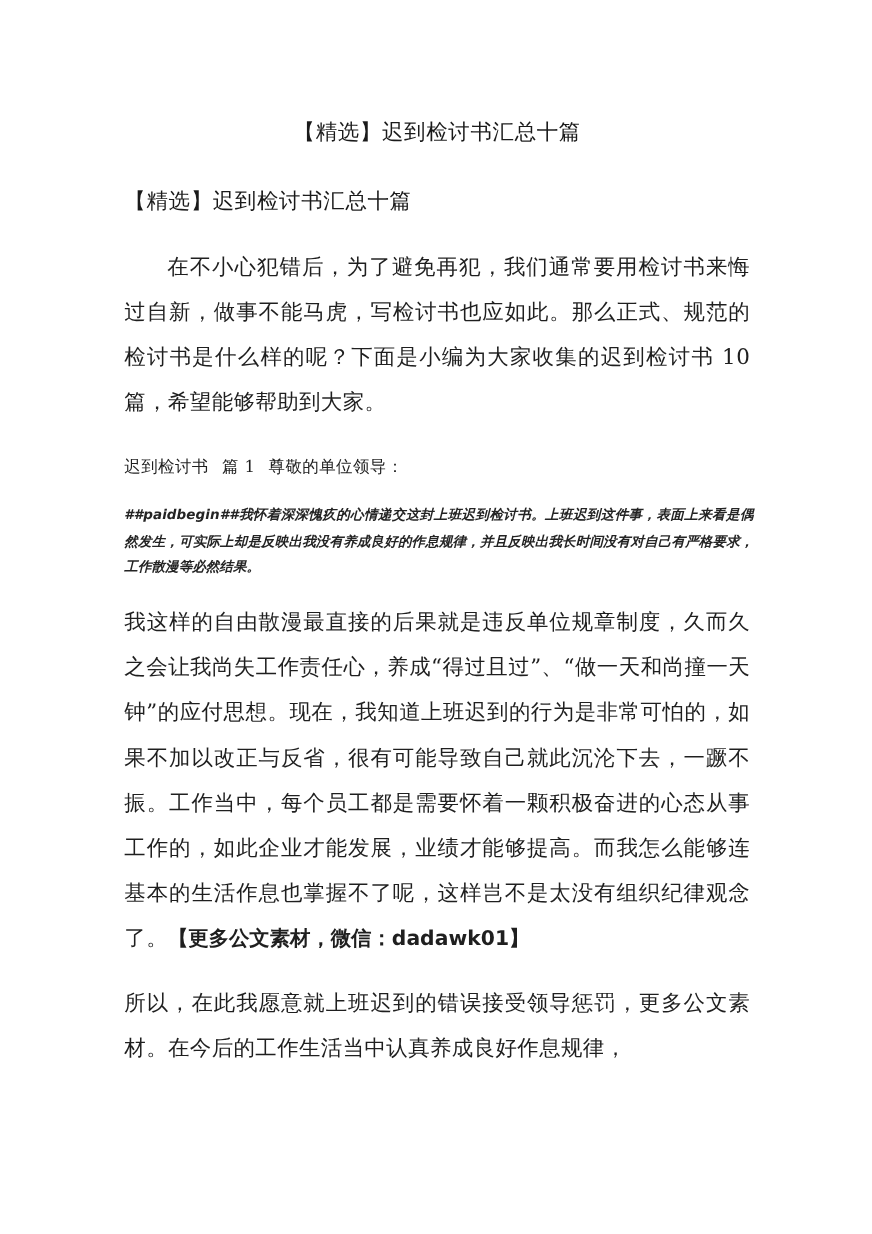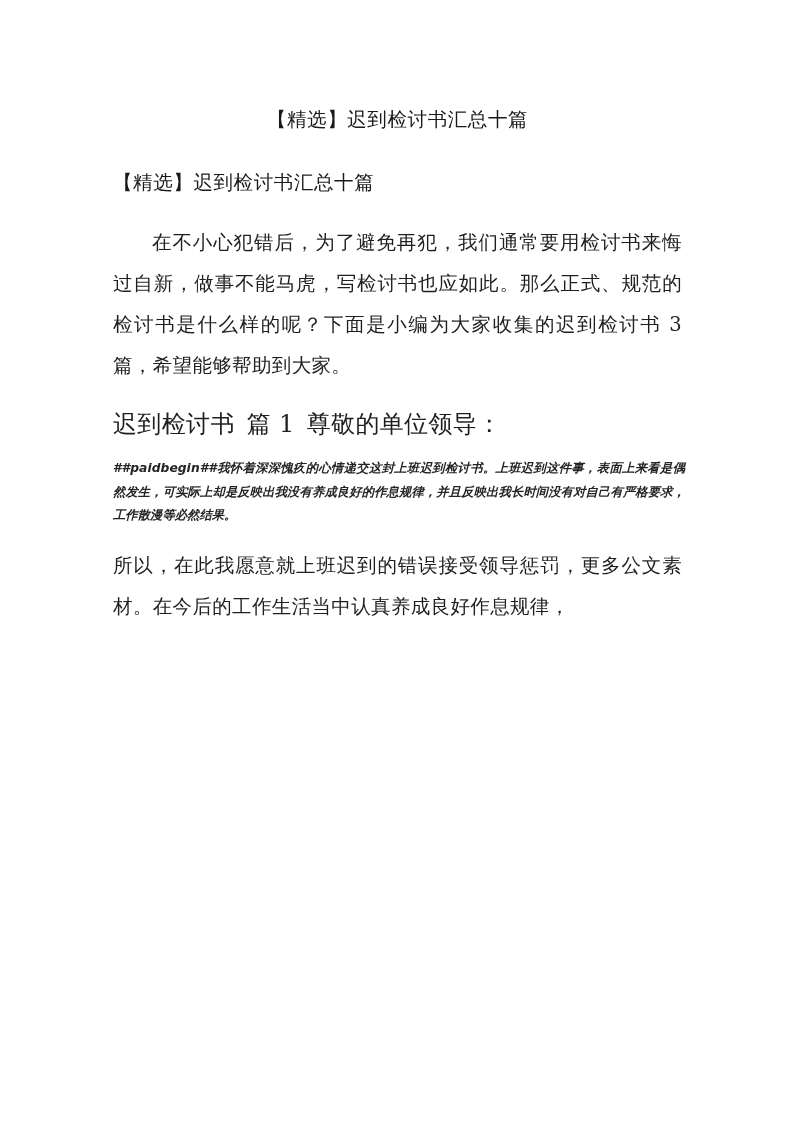--- a/index.html
+++ b/index.html
@@ -71,21 +71,21 @@
     word-break: break-all;
   }
   .para.indent {
     text-indent: 2em;
   }
   .para.gap-lg { margin-top: 25px; }
   .para.gap-md { margin-top: 17px; }
 
   
   .section-head {
-    font-size: 24px;
+    font-size: 15px;
     line-height: 34px;
     letter-spacing: 0.35px;
     margin: 0;
     margin-top: 21px;
     color: #1f1f1f;
   }
   .section-head .sep {
     display: inline-block;
     width: 12px;
   }
@@ -118,25 +118,28 @@
 </head>
 <body>
 
 <div class="page">
   <div class="content">
 
     <h1 class="doc-title">【精选】迟到检讨书汇总十篇</h1>
 
     <p class="doc-subtitle">【精选】迟到检讨书汇总十篇</p>
 
-    <p class="para indent gap-lg">在不小心犯错后，为了避免再犯，我们通常要用检讨书来悔过自新，做事不能马虎，写检讨书也应如此。那么正式、规范的检讨书是什么样的呢？下面是小编为大家收集的迟到检讨书 3 篇，希望能够帮助到大家。</p>
+    <p class="para indent gap-lg">在不小心犯错后，为了避免再犯，我们通常要用检讨书来悔过自新，做事不能马虎，写检讨书也应如此。那么正式、规范的检讨书是什么样的呢？下面是小编为大家收集的迟到检讨书 10 篇，希望能够帮助到大家。</p>
 
     <p class="section-head">
       <span>迟到检讨书</span><span class="sep"></span><span>篇 1</span><span class="sep"></span><span>尊敬的单位领导：</span>
     </p>
 
     <p class="small-block">##paidbegin##我怀着深深愧疚的心情递交这封上班迟到检讨书。上班迟到这件事，表面上来看是偶然发生，可实际上却是反映出我没有养成良好的作息规律，并且反映出我长时间没有对自己有严格要求，工作散漫等必然结果。</p>
 
+    <p class="para gap-md">
+      <span>我这样的自由散漫最直接的后果就是违反单位规章制度，久而久之会让我尚失工作责任心，养成“得过且过”、“做一天和尚撞一天钟”的应付思想。现在，我知道上班迟到的行为是非常可怕的，如果不加以改正与反省，很有可能导致自己就此沉沦下去，一蹶不振。工作当中，每个员工都是需要怀着一颗积极奋进的心态从事工作的，如此企业才能发展，业绩才能够提高。而我怎么能够连基本的生活作息也掌握不了呢，这样岂不是太没有组织纪律观念了。</span><span class="promo">【更多公文素材，微信：dadawk01】</span>
+    </p>
 
     <p class="para gap-md">所以，在此我愿意就上班迟到的错误接受领导惩罚，更多公文素材。在今后的工作生活当中认真养成良好作息规律，</p>
 
   </div>
 </div>
 
 </body></html>

